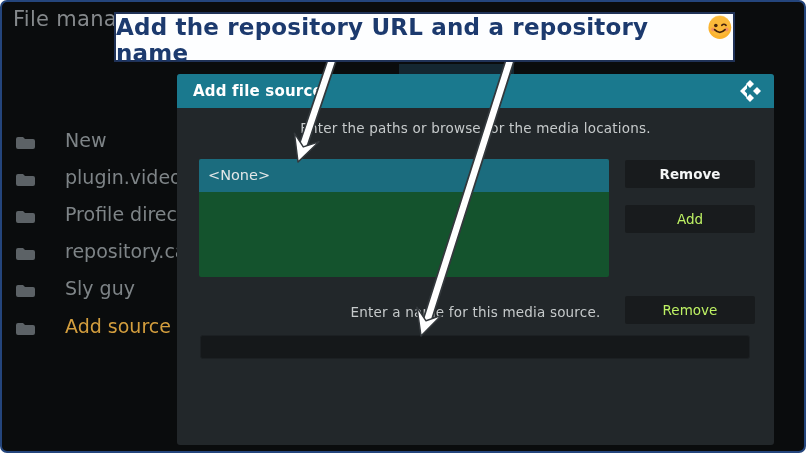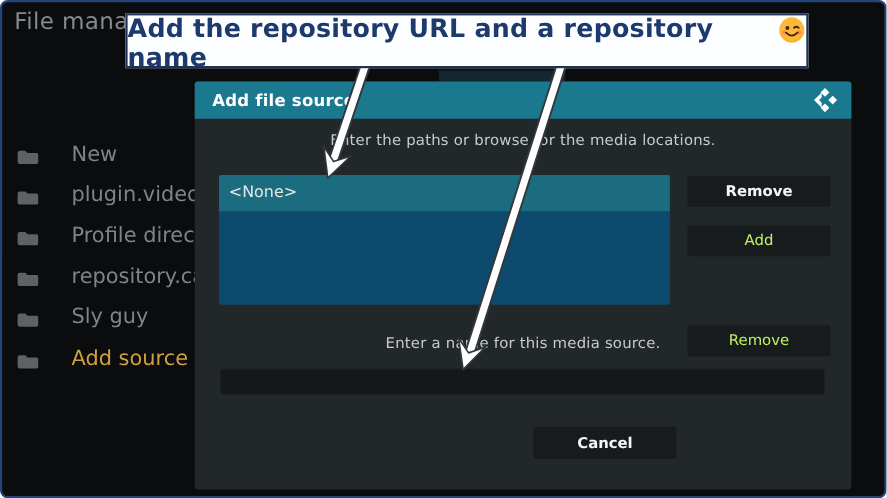--- a/index.html
+++ b/index.html
@@ -35,21 +35,21 @@
   .dlg-title{margin-left:16px;font-size:15px;font-weight:bold;color:#ffffff;letter-spacing:.2px;}
   .kodi-logo{position:absolute;right:11px;top:5px;}
   .dlg-instruction{
     position:absolute;left:0;width:100%;text-align:center;
     font-size:13.5px;color:#c6cacb;letter-spacing:.2px;
   }
   .instr-paths{top:46px;}
   .instr-name{top:230px;}
   .path-listbox{
     position:absolute;left:22px;top:85px;width:410px;height:118px;
-    background:#0c4a6e;border-radius:2px;overflow:hidden;
+    background:#14532d;border-radius:2px;overflow:hidden;
   }
   .path-row{
     height:33px;line-height:33px;padding-left:9px;
     background:#1b6c7e;color:#e3e7e8;font-size:14.5px;cursor:pointer;
   }
   .btn{
     position:absolute;background:#181b1d;border:none;border-radius:2px;
     font-family:inherit;font-size:13.5px;text-align:center;cursor:pointer;padding:0;
   }
   .btn.enabled{color:#f4f6f6;font-weight:bold;}
@@ -143,21 +143,20 @@
     </div>
 
     <button class="btn enabled btn-browse">Remove</button>
     <button class="btn disabled btn-add">Add</button>
     <button class="btn disabled btn-remove">Remove</button>
 
     <div class="dlg-instruction instr-name">Enter a name for this media source.</div>
 
     <input class="name-input" type="text" value="" style="">
 
-    <button class="btn enabled btn-cancel">Cancel</button>
   </div>
 
   <svg class="arrows" width="806" height="453" viewBox="0 0 806 453">
     <g>
       <line class="shaft-outline" x1="332" y1="52" x2="302" y2="141"></line>
       <line class="shaft" x1="332" y1="52" x2="302" y2="141"></line>
       <polygon class="arrow-head" points="296,160 292.4,131.2 301.3,144.9 317,139.8"></polygon>
     </g>
     <g>
       <line class="shaft-outline" x1="510" y1="52" x2="425" y2="319"></line>

